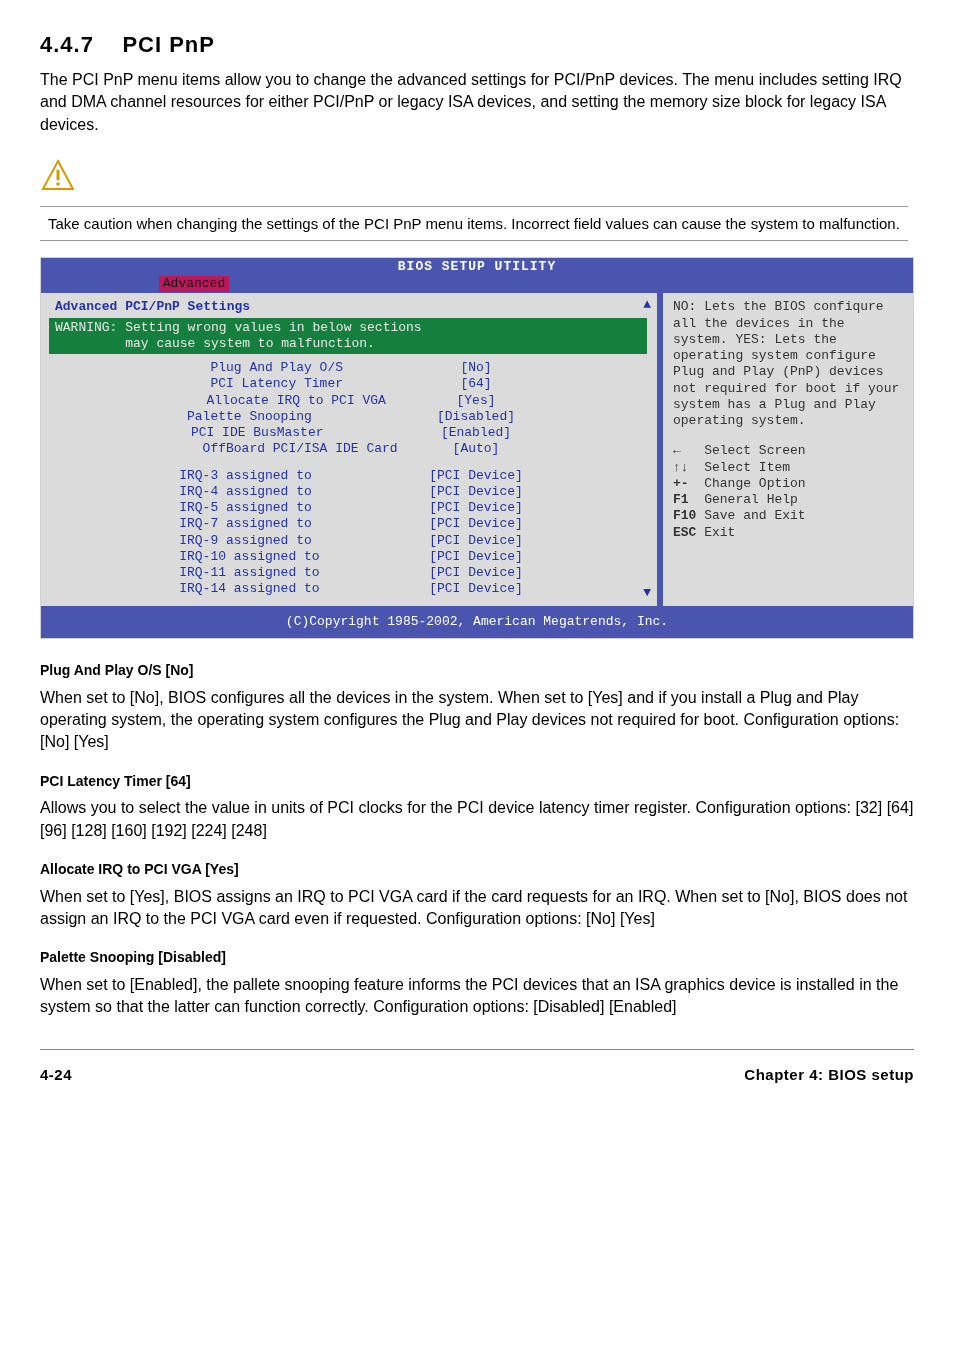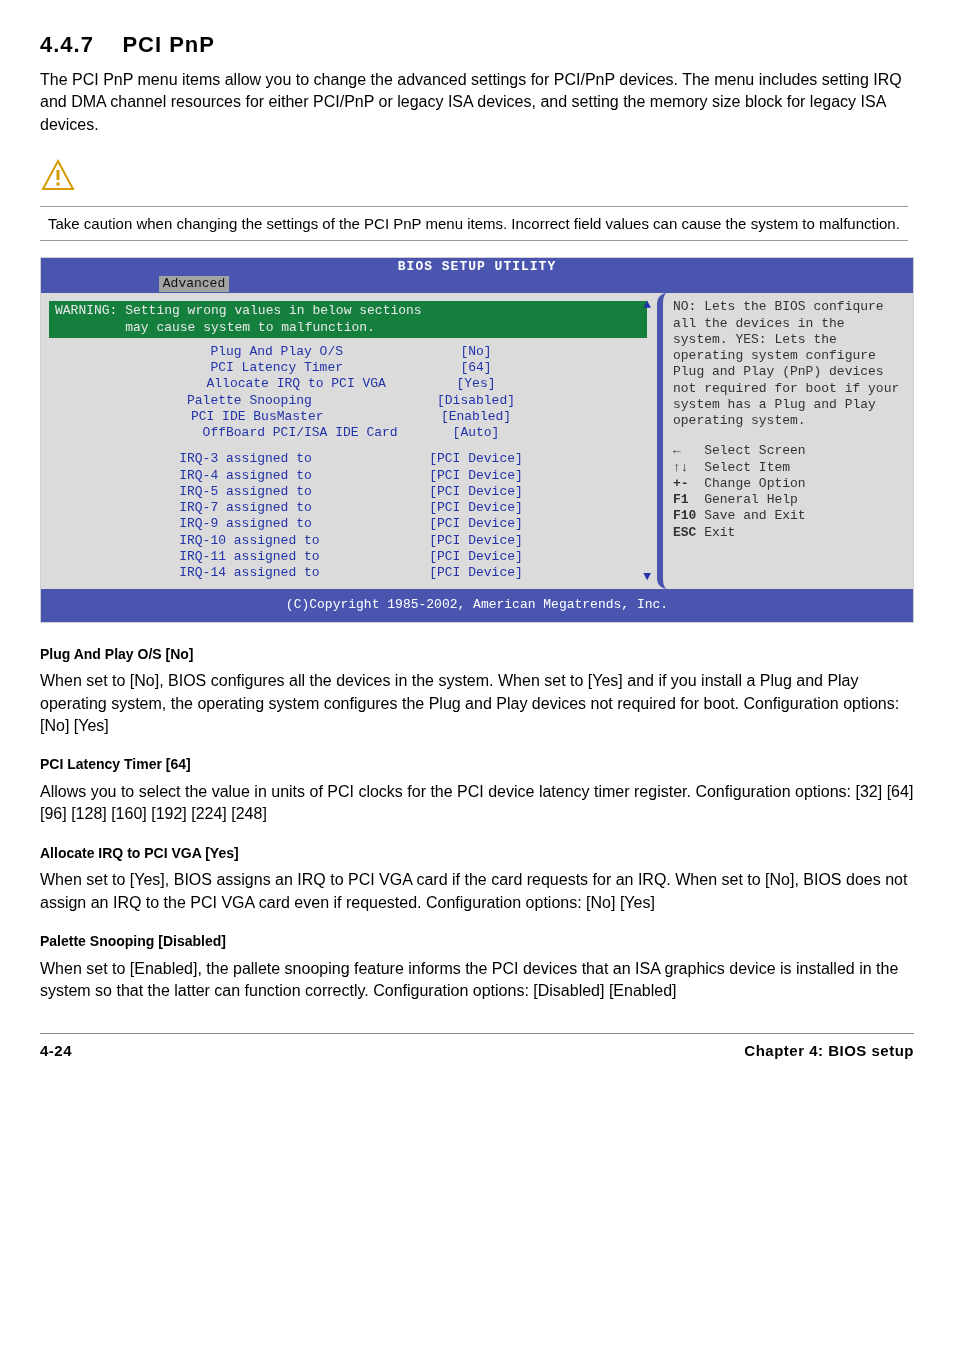--- a/index.html
+++ b/index.html
@@ -60,21 +60,21 @@
     font-weight: bold;
     padding: 1px 0;
     letter-spacing: 1px;
   }
   .bios-tabs {
     background: #4a55b0;
     color: #fff;
     padding: 0 10px 1px 10px;
   }
   .bios-tab-active {
-    background: #a3a3a3;
+    background: #be185d;
     color: #111;
     padding: 0 4px;
     display: inline-block;
   }
   .bios-tabs .spacer {
     display: inline-block;
     width: 100px;
   }
   .bios-body {
     display: flex;
@@ -82,21 +82,20 @@
   .bios-left {
     flex: 1;
     padding: 6px 10px 8px 14px;
     position: relative;
   }
   .bios-right {
     width: 230px;
     border-left: 6px solid #4a55b0;
     padding: 6px 10px 8px 10px;
     color: #333;
-    border-radius: 10px;
   }
   .bios-heading {
     color: #2233aa;
     font-weight: bold;
     margin-bottom: 2px;
   }
   .bios-warning {
     background: #15803d;
     color: #e8e8e8;
     padding: 2px 6px;
@@ -132,21 +131,21 @@
 
   h3.subhead {
     font-size: 14px;
     font-weight: bold;
     margin: 16px 0 4px 0;
   }
 
   .page-footer {
     border-top: 1.5px solid #888;
     margin-top: 30px;
-    padding-top: 6px;
+    padding-top: 14px;
     display: flex;
     justify-content: space-between;
     font-weight: bold;
     font-size: 15px;
     letter-spacing: 0.5px;
   }
 
   .sym { font-weight: bold; }
 </style>
 </head>
@@ -176,20 +175,21 @@
   <div class="bios-titlebar">BIOS SETUP UTILITY</div>
   <div class="bios-tabs">
     <span class="spacer"></span>
     <span class="bios-tab-active">Advanced</span>
   </div>
   <div class="bios-body">
     <div class="bios-left">
       <span class="bios-arrow up">▲</span>
       <span class="bios-arrow down">▼</span>
 
+      <div class="bios-heading">Advanced PCI/PnP Settings</div>
       <div class="bios-warning"><span>WARNING: Setting wrong values in below sections</span>
 <span>         may cause system to malfunction.</span></div>
 
       <div class="bios-row">
           <div class="label">Plug And Play O/S</div>
           <div>[No]</div>
         </div>
       <div class="bios-row">
           <div class="label">PCI Latency Timer</div>
           <div>[64]</div>

